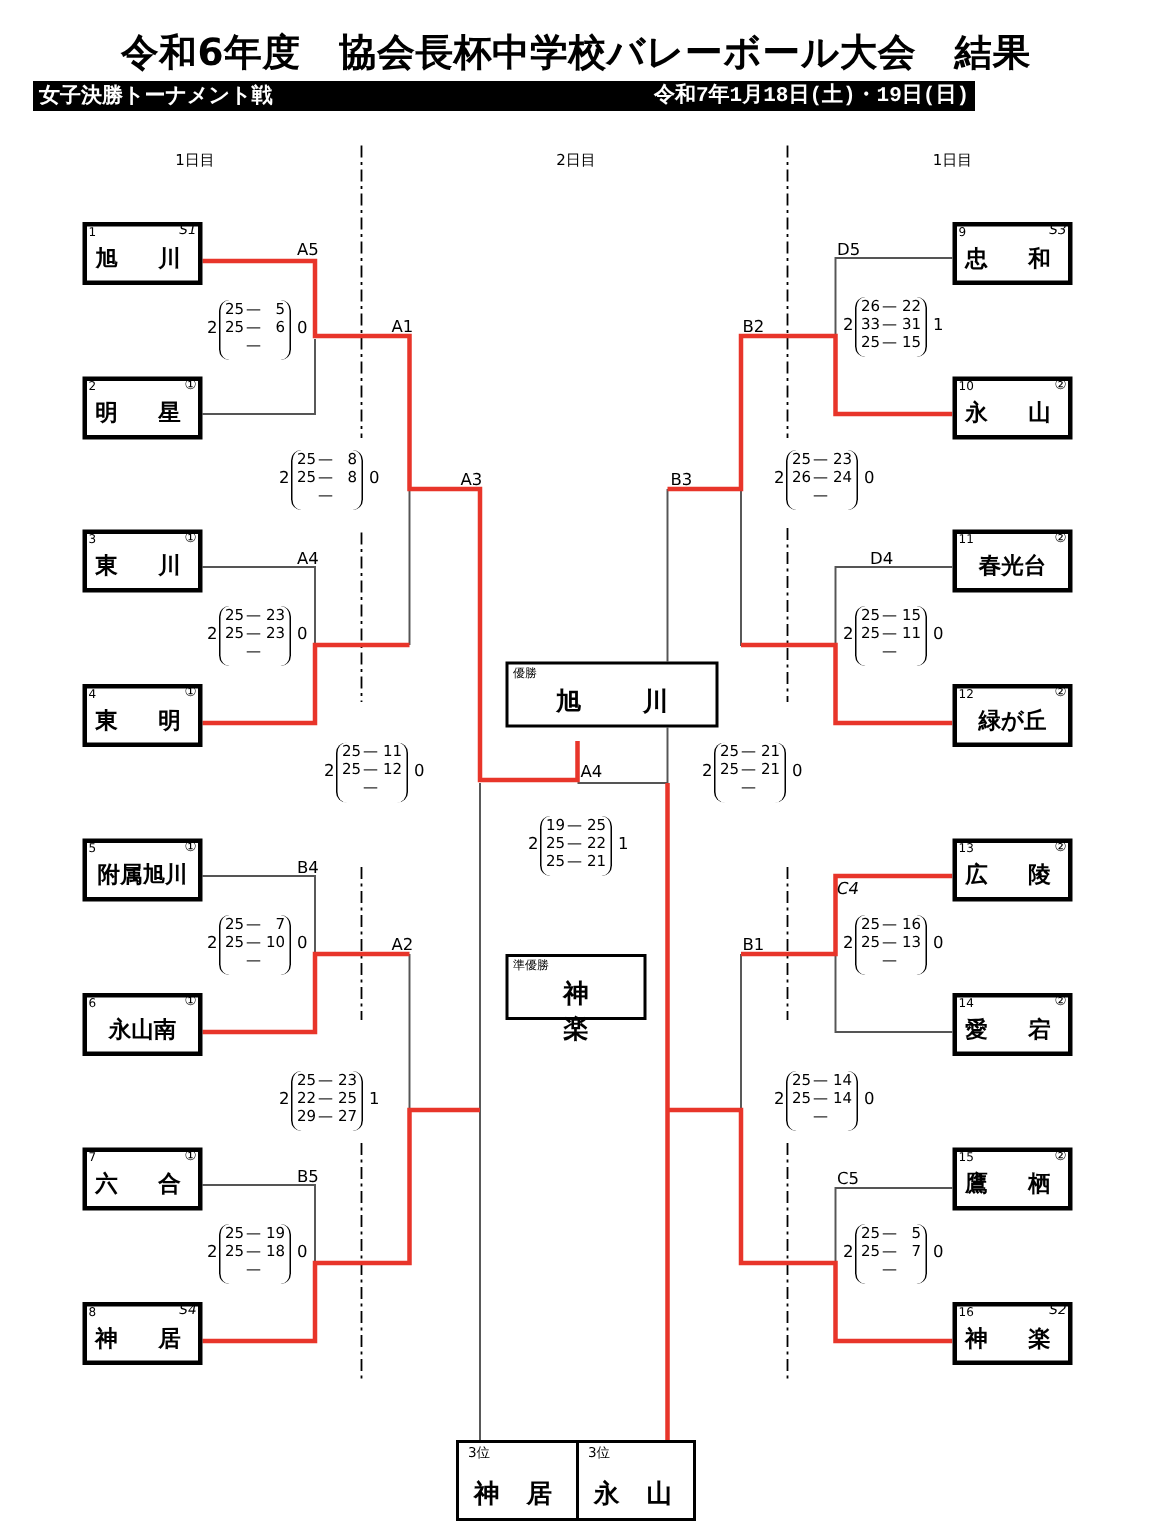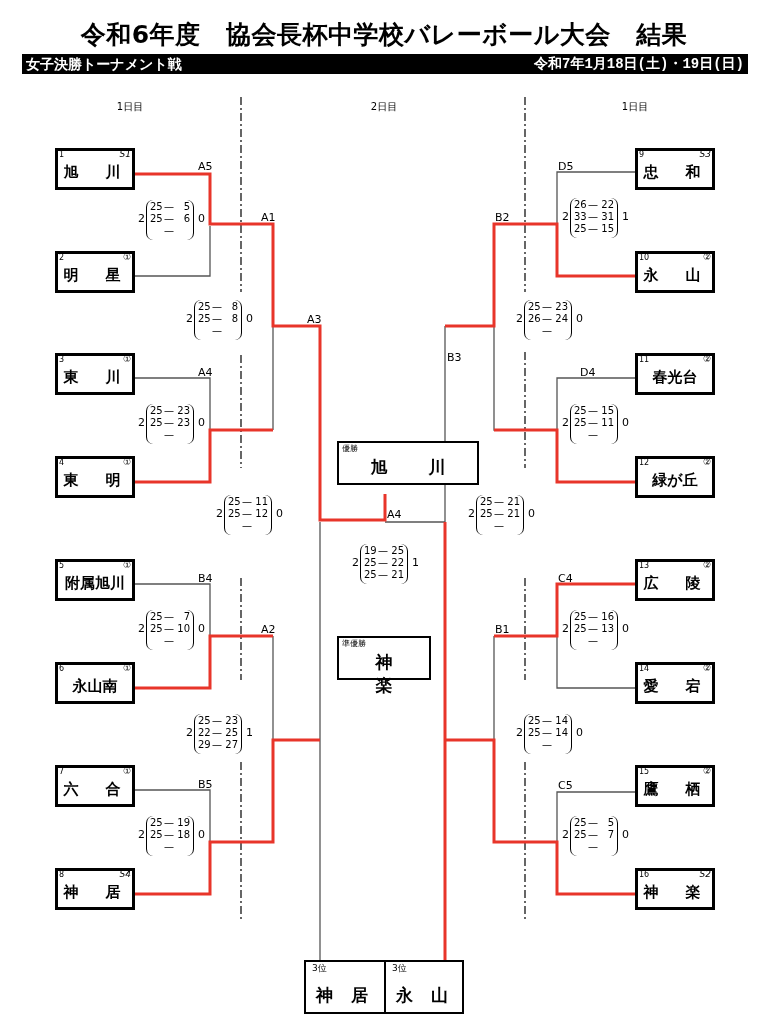--- a/index.html
+++ b/index.html
@@ -1,20 +1,20 @@
 <!DOCTYPE html>
 <html><head>
 <meta charset="utf-8">
 <style>
   html, body { margin:0; padding:0; background:#fff; }
   body { width:768px; height:1024px; position:relative; overflow:hidden;
          font-family:"DejaVu Sans", "Liberation Sans", sans-serif; color:#000; }
   .title { position:absolute; left:0; top:18px; width:768px; text-align:center;
            font-size:25px; font-weight:bold; letter-spacing:0.5px; }
-  .bar { position:absolute; left:22px; top:54px; width:726px; height:20px; background:#000; color:#fff;
+  .bar { position:absolute; left:22px; top:54px; width:628px; height:20px; background:#000; color:#fff;
          font-size:14px; font-weight:bold; line-height:20px; }
   .bar .left { position:absolute; left:4px; top:0; }
   .bar .right { position:absolute; right:4px; top:0;font-family:Liberation Mono, monospace; }
   .daylabel { position:absolute; top:100px; font-size:10px; width:60px; text-align:center; }
   svg.lines { position:absolute; left:0; top:0; width:768px; height:1024px; }
   .team { position:absolute; width:74px; height:36px; border:3px solid #000; background:#fff; box-sizing:content-box; }
   .team .num { position:absolute; left:1px; top:-1px; font-size:8px; }
   .team .seed { position:absolute; right:1px; top:-2px; font-size:9px;font-style:italic; }
   .team .name { position:absolute; left:0; right:0; top:12px; text-align:center; font-size:15px; font-weight:bold; letter-spacing:6px; }
   .team .name.tight { letter-spacing:0; }
@@ -94,23 +94,23 @@
 
 <div class="mlabel" style="left:198px;top:160px;">A5</div>
 <div class="mlabel" style="left:261px;top:211px;">A1</div>
 <div class="mlabel" style="left:307px;top:313px;text-align:center;">A3</div>
 <div class="mlabel" style="left:198px;top:366px;">A4</div>
 <div class="mlabel" style="left:198px;top:572px;">B4</div>
 <div class="mlabel" style="left:261px;top:623px;">A2</div>
 <div class="mlabel" style="left:198px;top:778px;">B5</div>
 <div class="mlabel" style="left:558px;top:160px;">D5</div>
 <div class="mlabel" style="left:495px;top:211px;">B2</div>
-<div class="mlabel" style="left:447px;top:313px;margin-top:38px;">B3</div>
+<div class="mlabel" style="left:447px;top:313px;">B3</div>
 <div class="mlabel" style="left:580px;top:366px;text-align:center;">D4</div>
-<div class="mlabel" style="left:558px;top:572px;">C4</div>
+<div class="mlabel" style="left:558px;top:586px;font-style:italic;">C4</div>
 <div class="mlabel" style="left:495px;top:623px;">B1</div>
 <div class="mlabel" style="left:558px;top:779px;">C5</div>
 <div class="mlabel" style="left:387px;top:508px;">A4</div>
 
 <div class="team" style="left:55px;top:148px;">
   <span class="num">1</span>
   <span class="seed">S1</span>
   <div class="name">旭　川</div>
 </div>
 <div class="team" style="left:55px;top:251px;">

